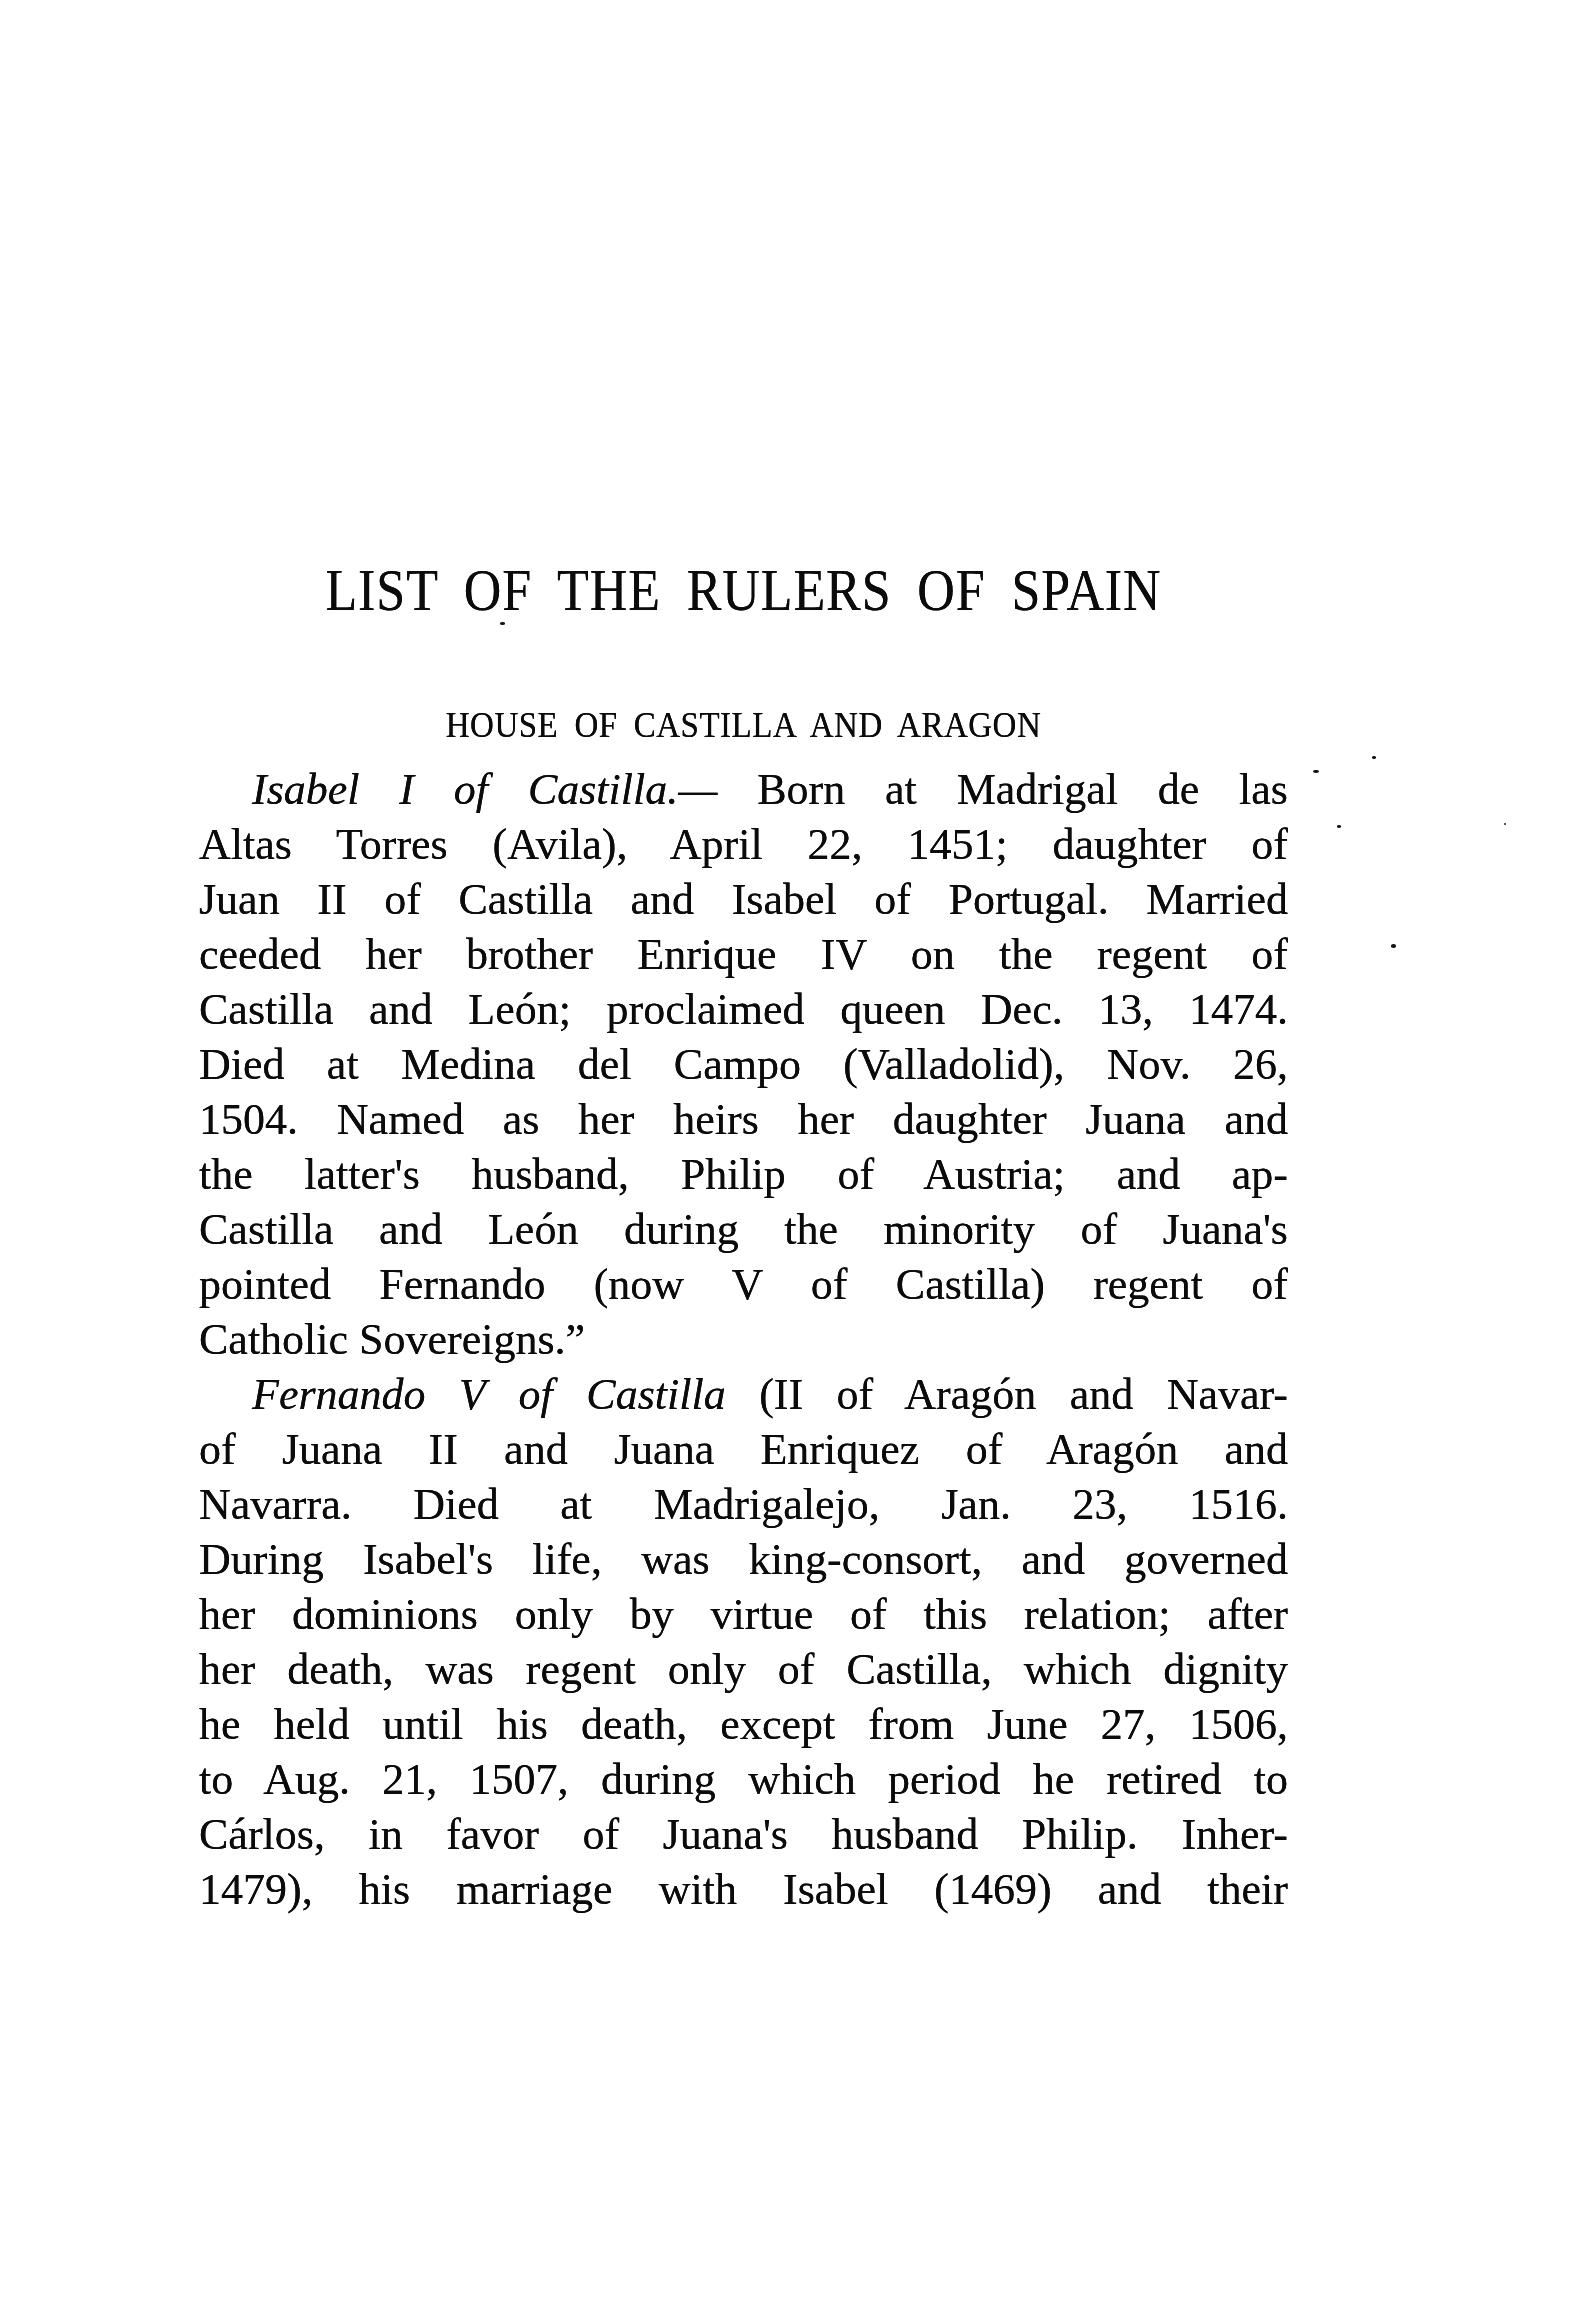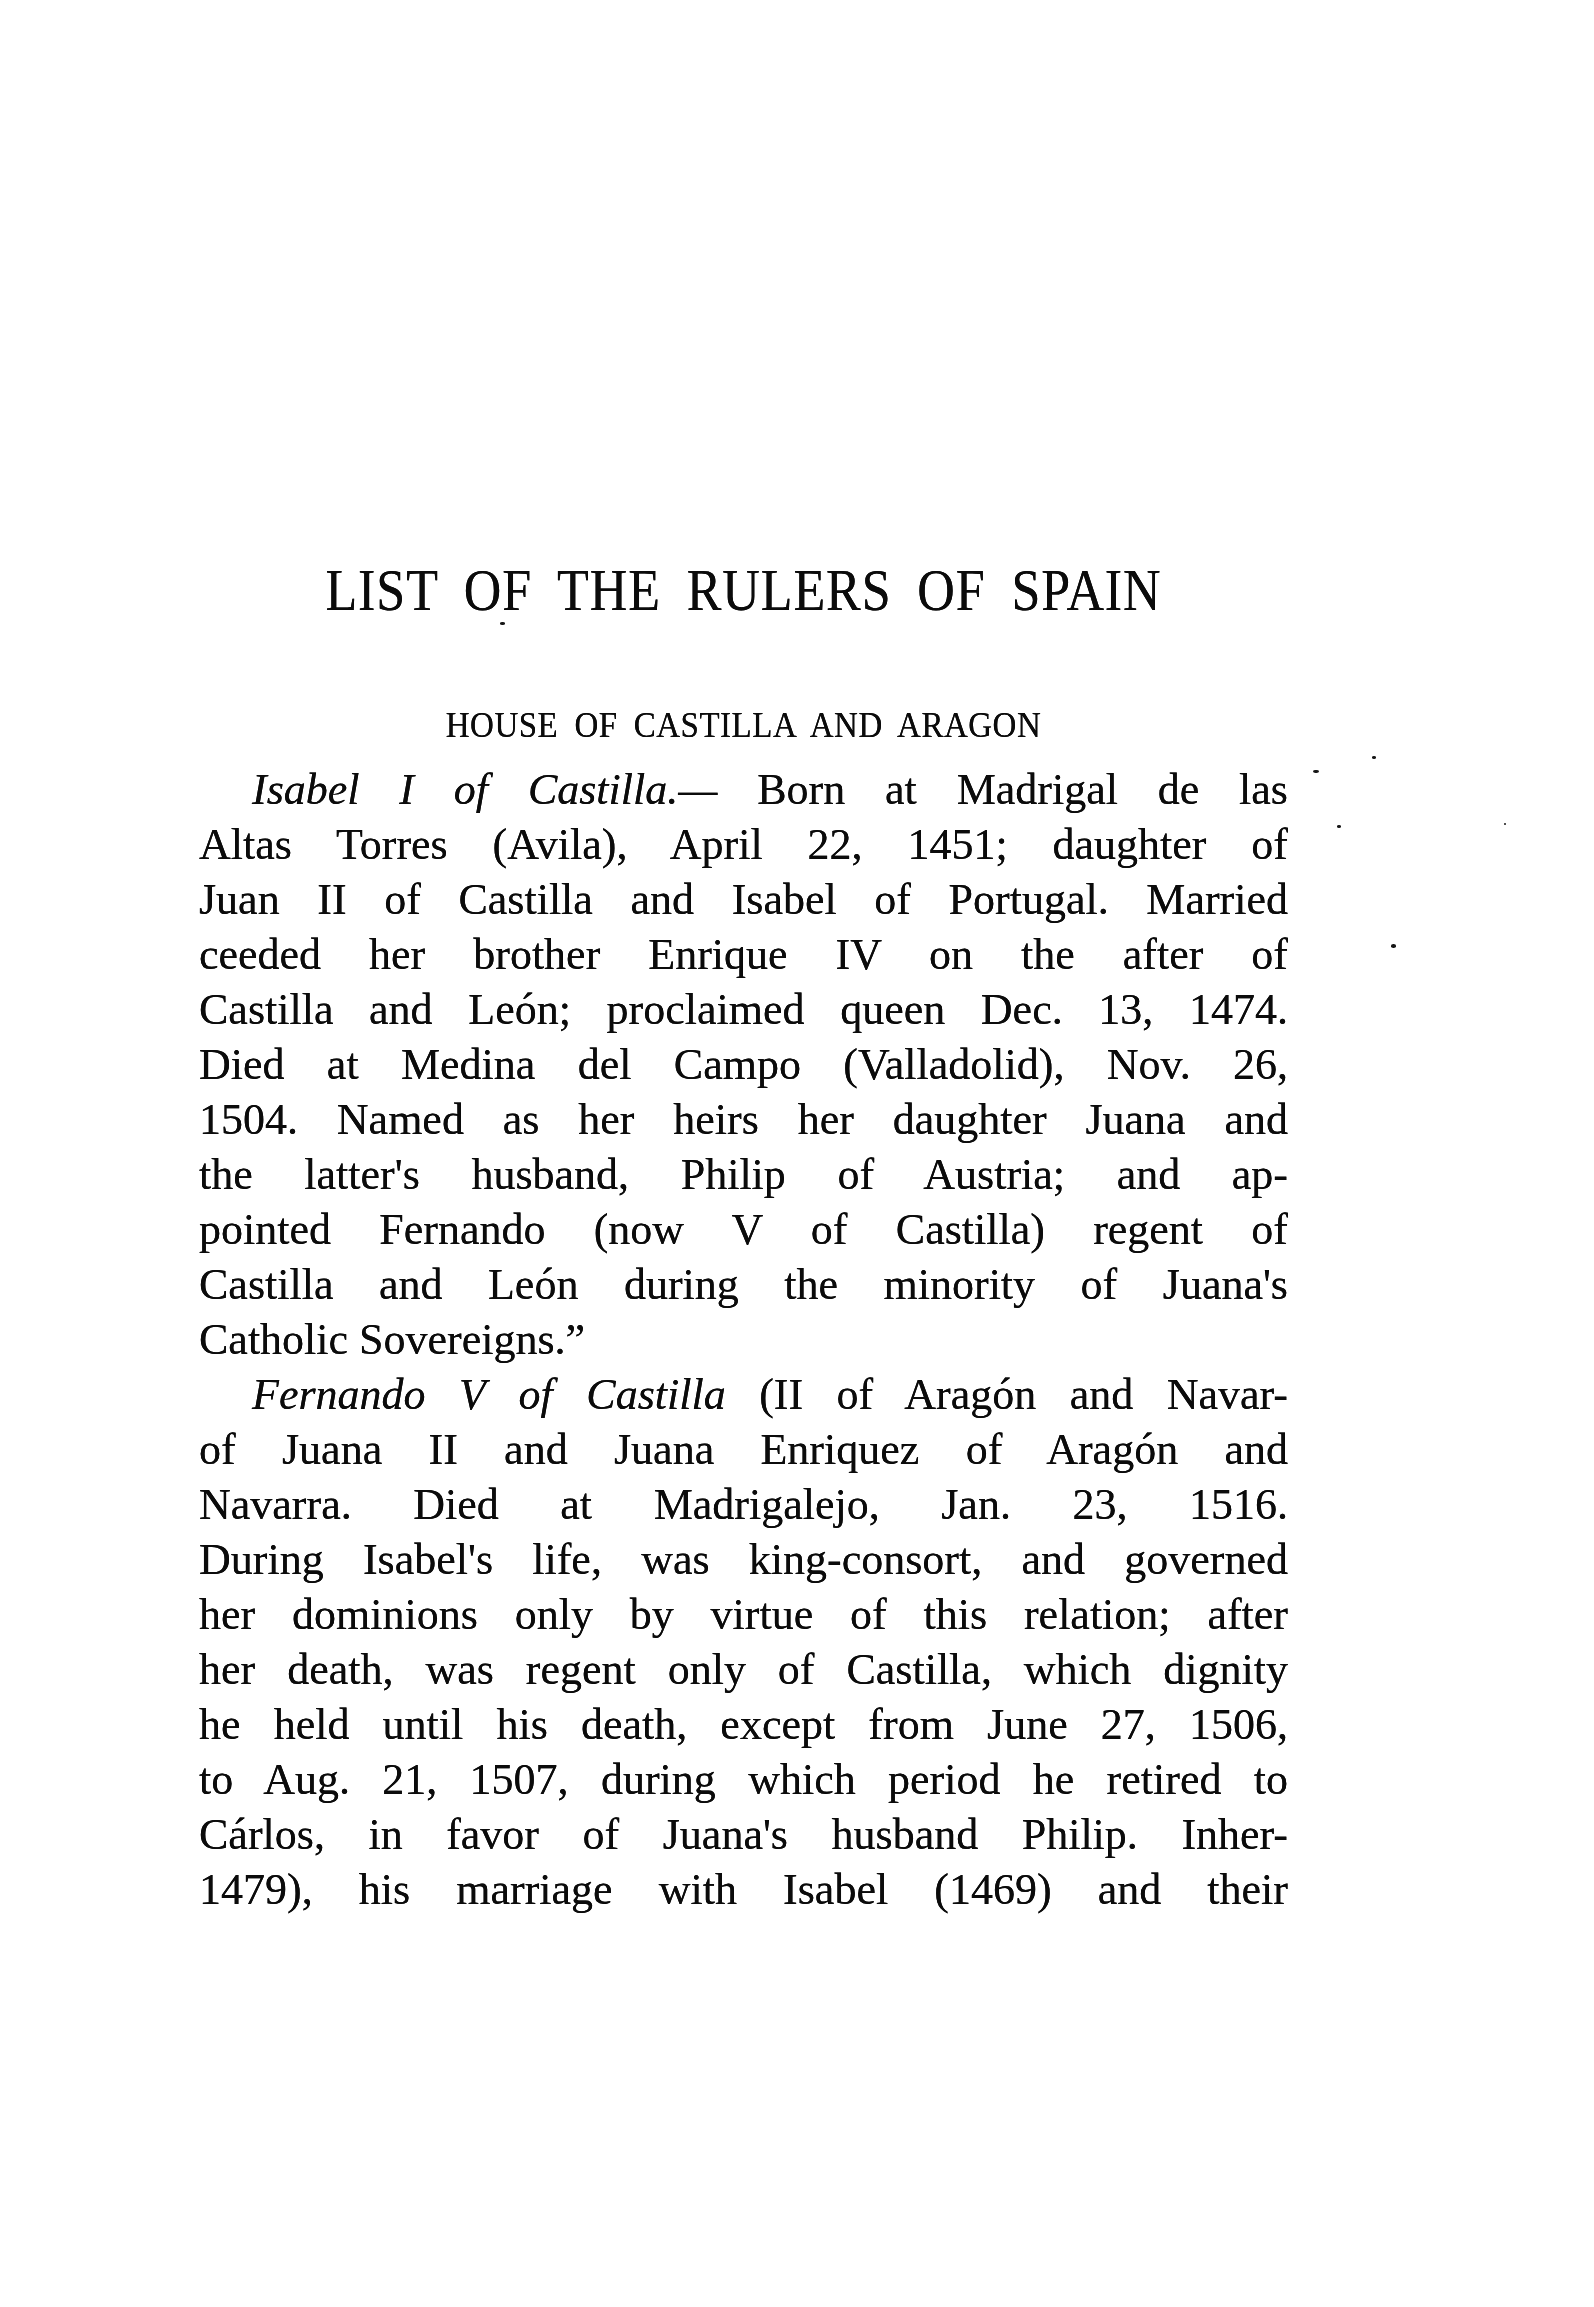--- a/index.html
+++ b/index.html
@@ -88,27 +88,27 @@
 
   <h1 class="title">LIST OF THE RULERS OF SPAIN</h1>
 
   <h2 class="heading">HOUSE OF CASTILLA AND ARAGON</h2>
 
   <div class="body-text">
 
     <div class="line indent"><span class="it">Isabel I of Castilla.—</span><span> Born at Madrigal de las</span></div>
     <div class="line">Altas Torres (Avila), April 22, 1451; daughter of</div>
     <div class="line">Juan II of Castilla and Isabel of Portugal. Married</div>
-    <div class="line">ceeded her brother Enrique IV on the after of</div>
+    <div class="line">ceeded her brother Enrique IV on the regent of</div>
     <div class="line">Castilla and León; proclaimed queen Dec. 13, 1474.</div>
     <div class="line">Died at Medina del Campo (Valladolid), Nov. 26,</div>
     <div class="line">1504. Named as her heirs her daughter Juana and</div>
     <div class="line">the latter's husband, Philip of Austria; and ap-</div>
+    <div class="line">Castilla and León during the minority of Juana's</div>
     <div class="line">pointed Fernando (now V of Castilla) regent of</div>
-    <div class="line">Castilla and León during the minority of Juana's</div>
     <div class="line short">Catholic Sovereigns.”</div>
 
     <div class="line indent"><span class="it">Fernando V of Castilla</span><span> (II of Aragón and Navar-</span></div>
     <div class="line">of Juana II and Juana Enriquez of Aragón and</div>
     <div class="line">Navarra. Died at Madrigalejo, Jan. 23, 1516.</div>
     <div class="line">During Isabel's life, was king-consort, and governed</div>
     <div class="line">her dominions only by virtue of this relation; after</div>
     <div class="line">her death, was regent only of Castilla, which dignity</div>
     <div class="line">he held until his death, except from June 27, 1506,</div>
     <div class="line">to Aug. 21, 1507, during which period he retired to</div>

